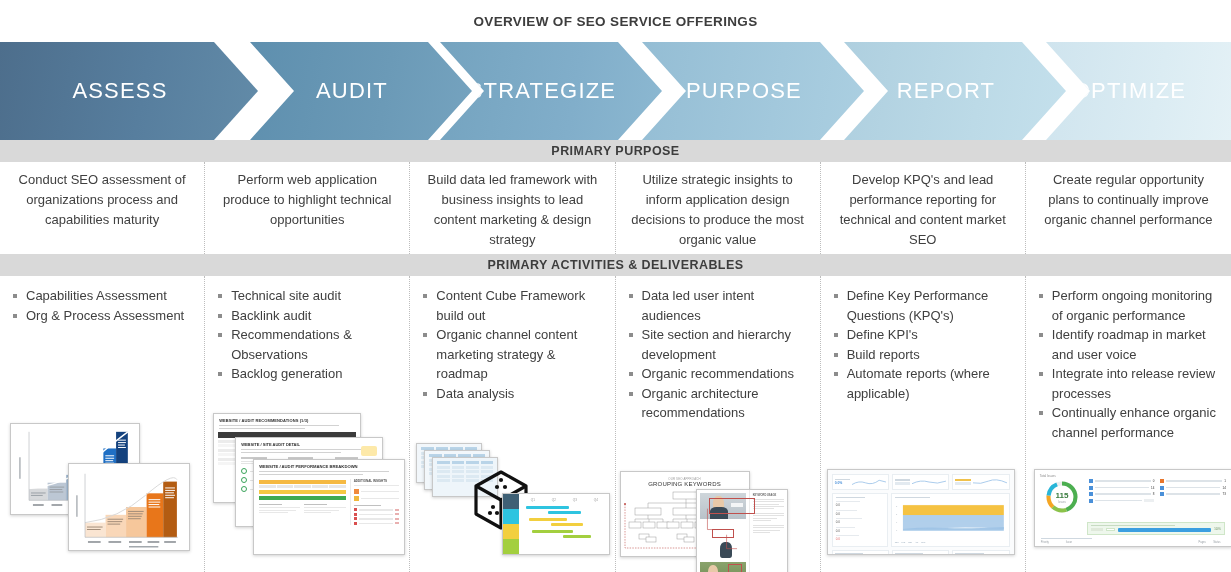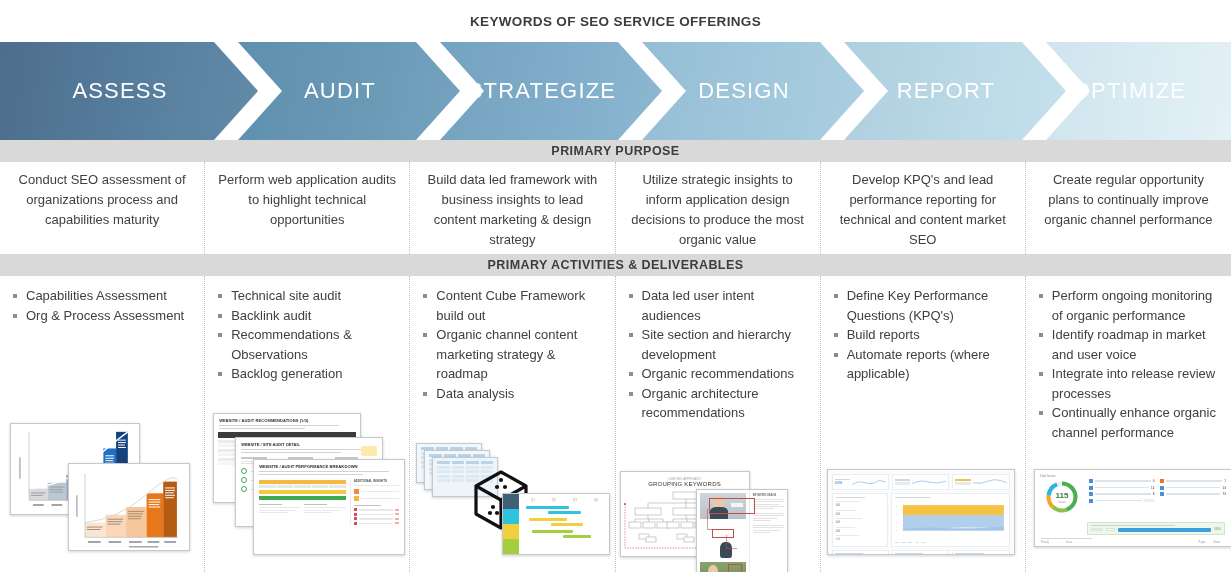--- a/index.html
+++ b/index.html
@@ -46,21 +46,21 @@
     color: #ffffff;
     font-size: 22px;
     letter-spacing: 1.2px;
     font-weight: 400;
     position: relative;
     z-index: 3;
     white-space: nowrap;
     transform: translateX(-9px);
   }
   .chev-1 { left: 0px;    width: 258px; }
-  .chev-2 { left: 238px;  width: 222px; }
+  .chev-2 { left: 250px;  width: 222px; }
   .chev-3 { left: 440px;  width: 222px; }
   .chev-4 { left: 642px;  width: 222px; }
   .chev-5 { left: 844px;  width: 222px; }
   .chev-6 { left: 1046px; width: 185px; }
 
   .chev-1 { background: linear-gradient(100deg,#4d6e8c 0%, #577e9e 55%, #628ba8 100%);
             clip-path: polygon(0 0, 214px 0, 258px 49px, 214px 98px, 0 98px); text-align: center; }
   .chev-2 { background: linear-gradient(100deg,#5e8fae 0%, #6b9ab7 60%, #75a3bf 100%);
             clip-path: polygon(0 0, 178px 0, 222px 49px, 178px 98px, 0 98px, 44px 49px); }
   .chev-3 { background: linear-gradient(100deg,#74a3bf 0%, #81aeca 60%, #8cb8d1 100%);
@@ -158,48 +158,48 @@
   
   .cube-wrap { position: absolute; }
 
   
   .tbl-row { display:flex; gap:2px; margin: 1.5px 4px; }
   .tbl-row > i { display:block; height:3px; flex:1; background:#dce9f2; }
 </style>
 </head>
 <body>
 
-<div class="page-title">KEYWORDS OF SEO SERVICE OFFERINGS</div>
+<div class="page-title">OVERVIEW OF SEO SERVICE OFFERINGS</div>
 
 <div class="process-bar">
   <div class="chev chev-1">
     <span class="lbl">ASSESS</span>
   </div>
   <div class="chev chev-2">
     <span class="lbl">AUDIT</span>
   </div>
   <div class="chev chev-3">
     <span class="lbl">STRATEGIZE</span>
   </div>
   <div class="chev chev-4">
-    <span class="lbl">DESIGN</span>
+    <span class="lbl">PURPOSE</span>
   </div>
   <div class="chev chev-5">
     <span class="lbl">REPORT</span>
   </div>
   <div class="chev chev-6">
     <span class="lbl">OPTIMIZE</span>
   </div>
 </div>
 
 <div class="band">PRIMARY PURPOSE</div>
 
 <div class="cols purpose-row">
   <div class="purpose-cell">Conduct SEO assessment of organizations process and capabilities maturity</div>
-  <div class="purpose-cell">Perform web application audits to highlight technical opportunities</div>
+  <div class="purpose-cell">Perform web application produce to highlight technical opportunities</div>
   <div class="purpose-cell">Build data led framework with business insights to lead content marketing &amp; design strategy</div>
   <div class="purpose-cell">Utilize strategic insights to inform application design decisions to produce the most organic value</div>
   <div class="purpose-cell">Develop KPQ's and lead performance reporting for technical and content market SEO</div>
   <div class="purpose-cell">Create regular opportunity plans to continually improve organic channel performance</div>
 </div>
 
 <div class="band">PRIMARY ACTIVITIES &amp; DELIVERABLES</div>
 
 <div class="cols act-row">
 
@@ -712,20 +712,21 @@
             </div>
           </div>
         </div>
       </div>
     </div>
   </div>
 
   <div class="act-cell">
     <ul class="act-list">
       <li>Define Key Performance Questions (KPQ's)</li>
+      <li>Define KPI's</li>
       <li>Build reports</li>
       <li>Automate reports (where applicable)</li>
     </ul>
     <div class="thumbs">
       <div class="card" style="left:6px; top:68px; width:188px; height:86px; background:#fbfcfd;">
 
         <div style="display:flex;gap:3px;padding:4px 4px 3px;">
           <div style="flex:1;border:.6px solid #e9eef2;background:#fff;padding:2px;display:flex;gap:2px;align-items:center;">
             <div style="width:30%;">
               <div style="height:1.4px;background:#cfd8e0;margin-bottom:1.5px;"></div>

